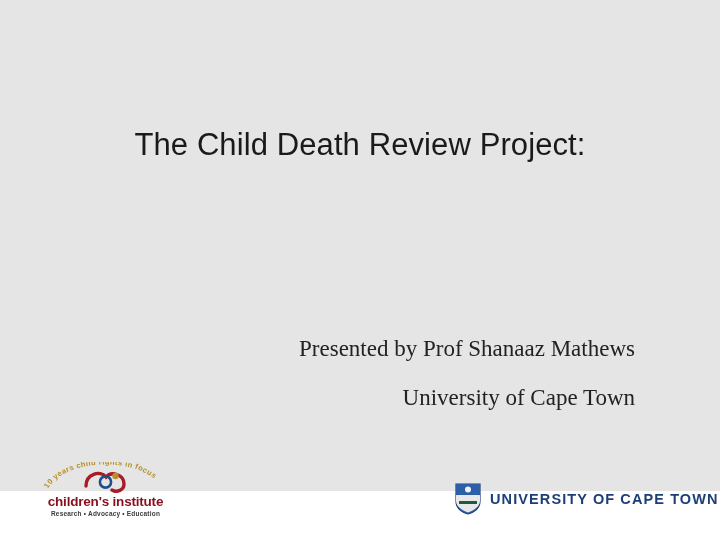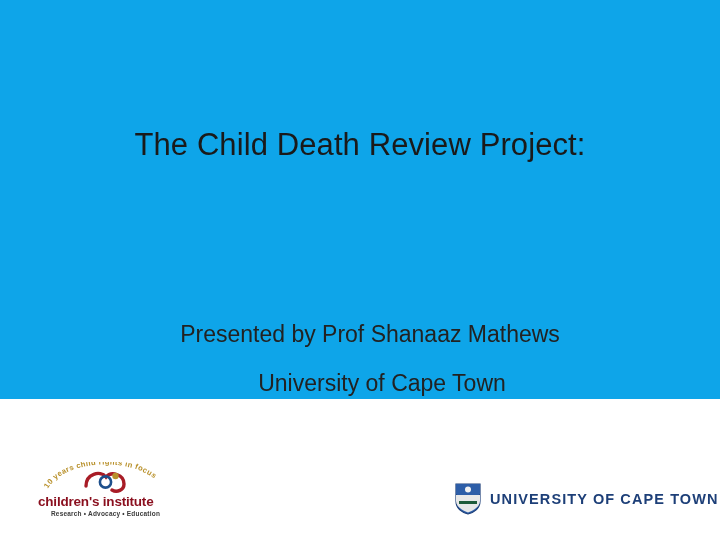--- a/index.html
+++ b/index.html
@@ -9,43 +9,44 @@
   body {
     width: 720px;
     height: 540px;
     background: #ffffff;
     font-family: "Liberation Sans", sans-serif;
     overflow: hidden;
   }
   .slide {
     position: relative;
     width: 720px;
-    height: 399px;
-    background: #0ea5e9;
+    height: 491px;
+    background: #e5e5e5;
   }
   .title-block {
     position: absolute;
     left: 60px;
     top: 122px;
     width: 600px;
     text-align: center;
   }
   .title-line {
     font-size: 31px;
     color: #1a1a1a;
     line-height: 46px;
     font-weight: 400;
     letter-spacing: 0.1px;
   }
   .subtitle-block {
     position: absolute;
     left: 105px;
-    top: 318px;
+    top: 332px;
     width: 530px;
-    text-align: center;
+    text-align: right;
+    font-family: Liberation Serif, serif;
   }
   .subtitle-line {
     font-size: 23px;
     color: #222222;
     line-height: 33px;
     font-weight: 400;
   }
   .subtitle-line.indent {
     padding-left: 38px;
   }
@@ -74,21 +75,21 @@
     left: 46px;
     top: 6px;
     width: 44px;
     height: 26px;
   }
   .ci-name {
     position: absolute;
     left: 0;
     top: 32px;
     width: 135px;
-    text-align: left;
+    text-align: center;
     font-size: 13.5px;
     font-weight: bold;
     color: #8a0f1e;
     letter-spacing: -0.2px;
   }
   .ci-tag {
     position: absolute;
     left: 0;
     top: 48px;
     width: 135px;

